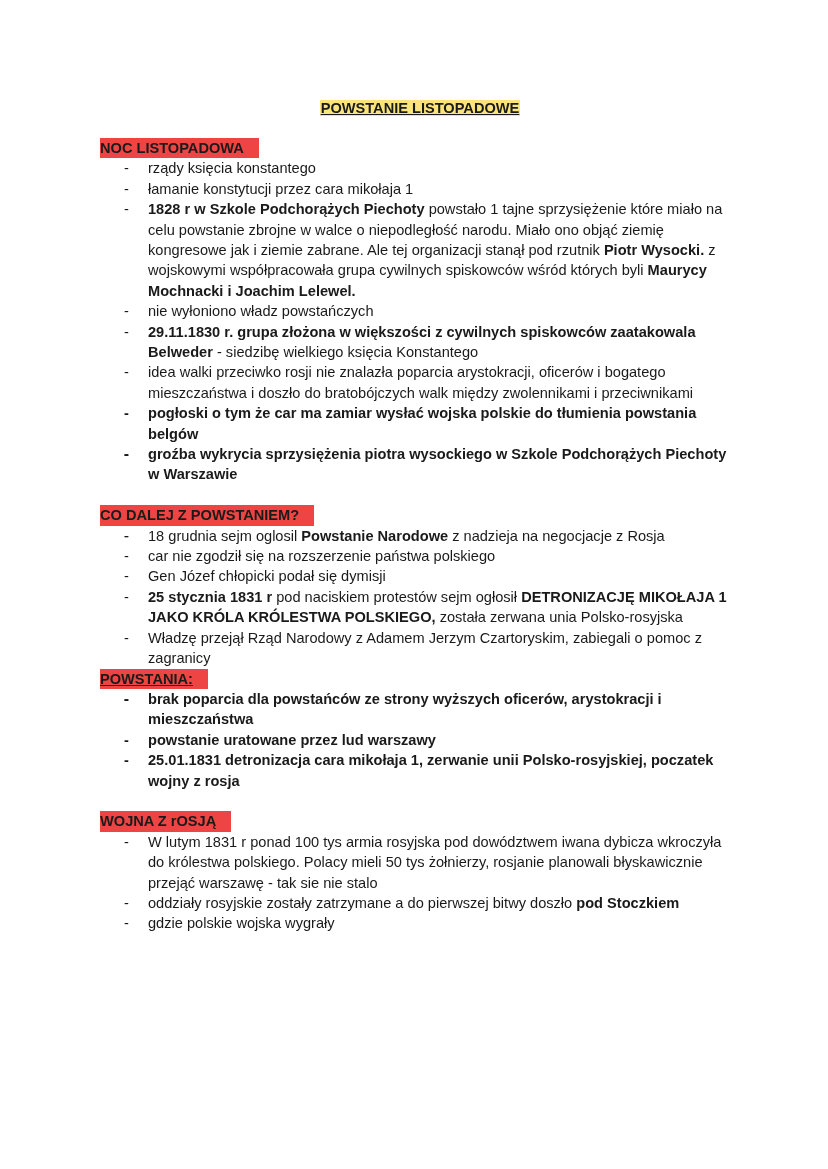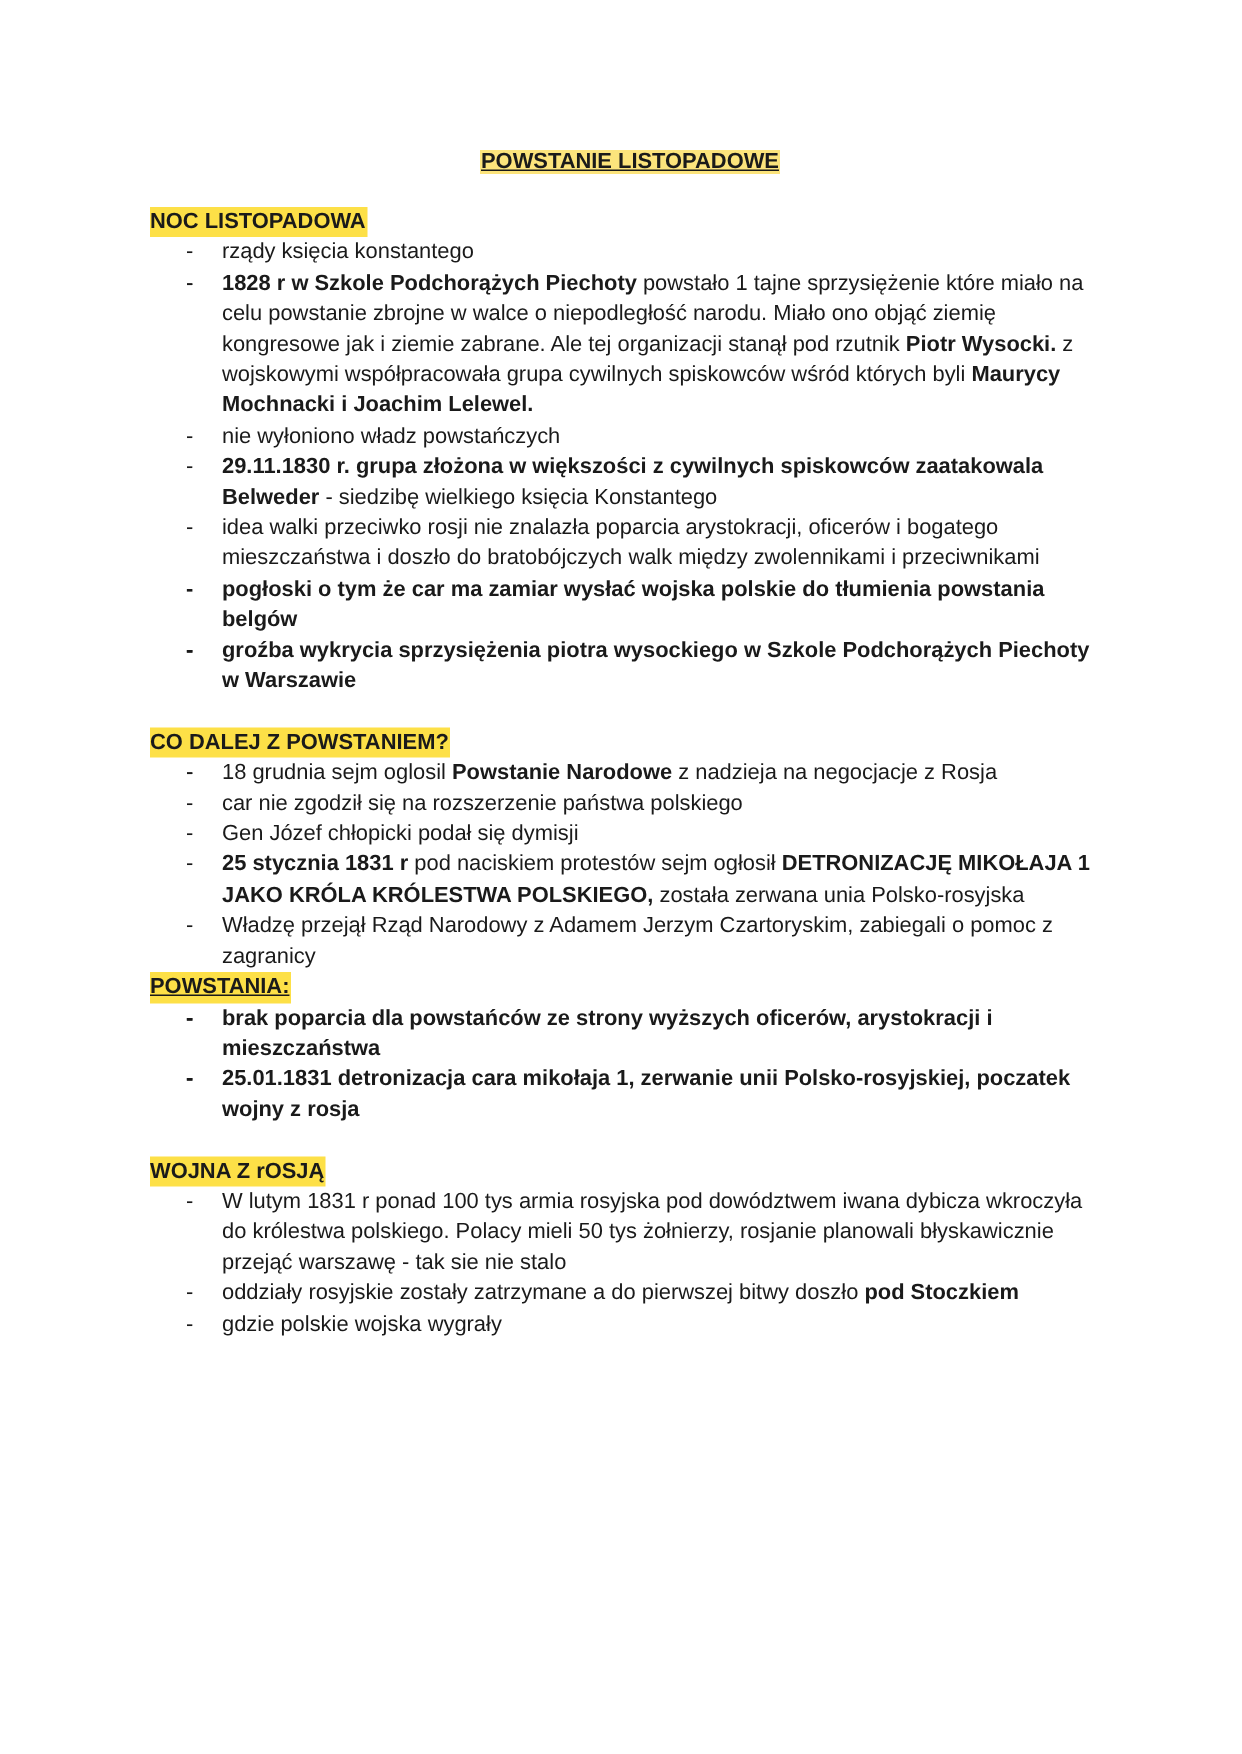--- a/index.html
+++ b/index.html
@@ -1,21 +1,21 @@
 <!DOCTYPE html>
 <html><head>
 <meta charset="utf-8">
 <style>
   html, body { margin: 0; padding: 0; background: #ffffff; }
   body { width: 828px; height: 1169px; position: relative; overflow: hidden;
          font-family: "Liberation Sans", sans-serif; color: #1a1a1a; font-size: 14.6px; }
   .page { position: absolute; left: 100px; top: 97px; width: 640px; }
   .title-row { text-align: center; height: 22px; line-height: 22px; margin-bottom: 19px; }
   .title { font-weight: bold; text-decoration: underline; background: #fce47c; font-size: 14.6px; padding: 0 1px; text-align: right; }
-  .heading { display: inline-block; font-weight: bold; background: #fde047; line-height: 20.4px; height: 20.4px; padding-right: 1px; }
+  .heading { display: inline-block; font-weight: bold; background: #ef4444; line-height: 20.4px; height: 20.4px; padding-right: 15px; }
   .heading.u { text-decoration: underline; }
   .section { margin: 0; }
   .gap { height: 20.4px; }
   ul { list-style: none; margin: 0; padding: 0; }
   li { position: relative; padding-left: 48px; line-height: 20.4px; }
   li .dash { position: absolute; left: 24px; top: 0; }
   li.b { font-weight: bold; }
   b { font-weight: bold; }
 </style>
 </head>
@@ -23,21 +23,21 @@
 
 <div class="page">
   <div class="title-row">
     <span class="title">POWSTANIE LISTOPADOWE</span>
   </div>
 
   <div id="sec0" class="section">
     <div><span class="heading">NOC LISTOPADOWA</span></div>
     <ul>
         <li><span class="dash">-</span><span>rządy księcia konstantego</span></li>
-        <li><span class="dash">-</span></li>
+        <li><span class="dash">-</span><span>łamanie konstytucji przez cara mikołaja 1</span></li>
         <li><span class="dash">-</span><b>1828 r w Szkole Podchorążych Piechoty</b><span> powstało 1 tajne sprzysiężenie które miało na celu powstanie zbrojne w walce o niepodległość narodu. Miało ono objąć ziemię kongresowe jak i ziemie zabrane. Ale tej organizacji stanął pod rzutnik </span><b>Piotr Wysocki.</b><span> z wojskowymi współpracowała grupa cywilnych spiskowców wśród których byli </span><b>Maurycy Mochnacki i Joachim Lelewel.</b></li>
         <li><span class="dash">-</span><span>nie wyłoniono władz powstańczych</span></li>
         <li><span class="dash">-</span><b>29.11.1830 r. grupa złożona w większości z cywilnych spiskowców zaatakowala Belweder</b><span> - siedzibę wielkiego księcia Konstantego</span></li>
         <li><span class="dash">-</span><span>idea walki przeciwko rosji nie znalazła poparcia arystokracji, oficerów i bogatego mieszczaństwa i doszło do bratobójczych walk między zwolennikami i przeciwnikami</span></li>
       </ul>
   </div>
 
   <div id="sec1" class="section">
     <ul>
         <li class="b"><span class="dash">-</span><b>pogłoski o tym że car ma zamiar wysłać wojska polskie do tłumienia powstania belgów</b></li>
@@ -58,21 +58,21 @@
         <li><span class="dash">-</span><b>25 stycznia 1831 r</b><span> pod naciskiem protestów sejm ogłosił </span><b>DETRONIZACJĘ MIKOŁAJA 1 JAKO KRÓLA KRÓLESTWA POLSKIEGO,</b><span> została zerwana unia Polsko-rosyjska</span></li>
         <li><span class="dash">-</span><span>Władzę przejął Rząd Narodowy z Adamem Jerzym Czartoryskim, zabiegali o pomoc z zagranicy</span></li>
       </ul>
   </div>
 
   <div id="sec3" class="section">
     <div><span class="heading u">POWSTANIA:</span></div>
     <ul>
         <li class="b"><span class="dash">-</span></li>
         <li class="b"><span class="dash">-</span><b>brak poparcia dla powstańców ze strony wyższych oficerów, arystokracji i mieszczaństwa</b></li>
-        <li class="b"><span class="dash">-</span></li>
+        <li class="b"><span class="dash">-</span><b>powstanie uratowane przez lud warszawy</b></li>
         <li class="b"><span class="dash">-</span><b>25.01.1831 detronizacja cara mikołaja 1, zerwanie unii Polsko-rosyjskiej, poczatek wojny z rosja</b></li>
       </ul>
   </div>
 
   <div class="gap"></div>
 
   <div id="sec4" class="section">
     <div><span class="heading">WOJNA Z rOSJĄ</span></div>
     <ul>
         <li><span class="dash">-</span><span>W lutym 1831 r ponad 100 tys armia rosyjska pod dowództwem iwana dybicza wkroczyła do królestwa polskiego. Polacy mieli 50 tys żołnierzy, rosjanie planowali błyskawicznie przejąć warszawę - tak sie nie stalo</span></li>

